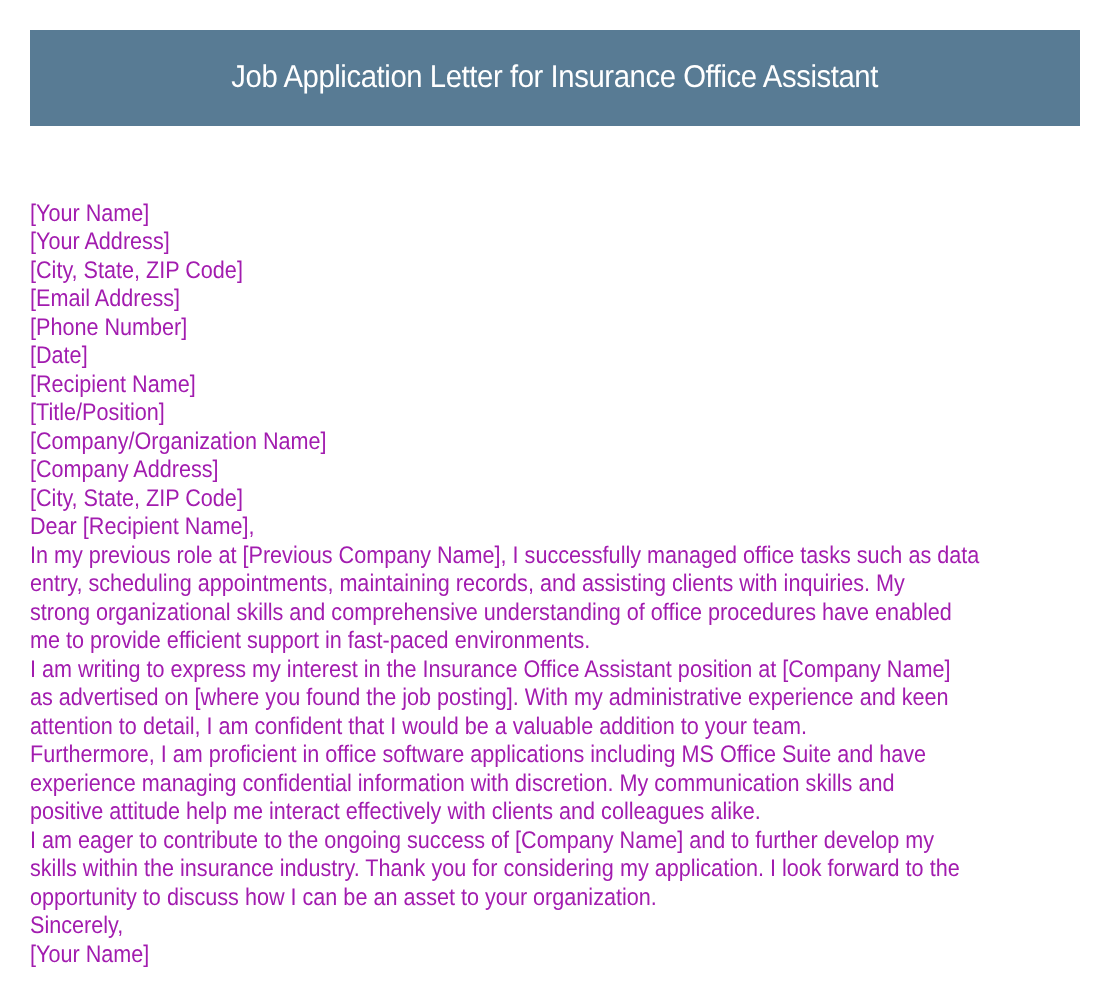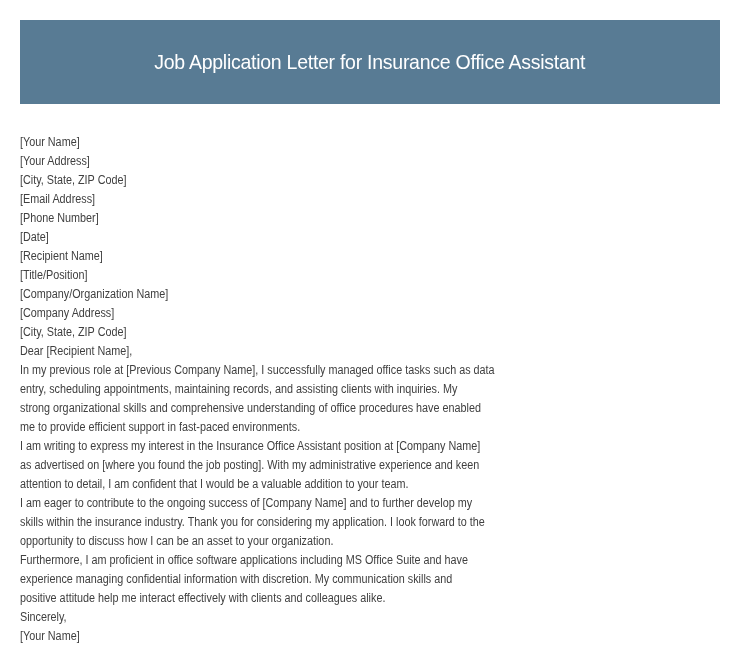--- a/index.html
+++ b/index.html
@@ -1,34 +1,34 @@
 <!DOCTYPE html>
 <html><head>
 <meta charset="utf-8">
 <style>
   html, body { margin: 0; padding: 0; background: #ffffff; }
   body { width: 740px; height: 667px; position: relative; overflow: hidden; }
   .header {
-    position: absolute; left: 20px; top: 20px; width: 700px; height: 84px;
+    position: absolute; left: 20px; top: 20px; width: 700px; height: 64px;
     background: #587b94;
     display: flex; align-items: center; justify-content: center;
   }
   .header-title {
     color: #ffffff;
     font-family: "Liberation Sans", sans-serif;
     font-size: 21px;
     letter-spacing: -0.3px;
     transform: scaleX(0.93);
   }
   .letter {
     position: absolute; left: 20px; top: 133px; width: 720px;
     font-family: "Liberation Sans", sans-serif;
-    font-size: 12px;
+    font-size: 16px;
     line-height: 19px;
-    color: #404040;
+    color: #a21caf;
   }
   .line {
     white-space: nowrap;
     transform-origin: left center;
     transform: scaleX(0.9);
     height: 19px;
   }
 </style>
 </head>
 <body>
@@ -60,25 +60,25 @@
     <div class="line">entry, scheduling appointments, maintaining records, and assisting clients with inquiries. My</div>
     <div class="line">strong organizational skills and comprehensive understanding of office procedures have enabled</div>
     <div class="line">me to provide efficient support in fast-paced environments.</div>
   </div>
   <div>
     <div class="line">I am writing to express my interest in the Insurance Office Assistant position at [Company Name]</div>
     <div class="line">as advertised on [where you found the job posting]. With my administrative experience and keen</div>
     <div class="line">attention to detail, I am confident that I would be a valuable addition to your team.</div>
   </div>
   <div>
+    <div class="line">Furthermore, I am proficient in office software applications including MS Office Suite and have</div>
+    <div class="line">experience managing confidential information with discretion. My communication skills and</div>
+    <div class="line">positive attitude help me interact effectively with clients and colleagues alike.</div>
+  </div>
+  <div>
     <div class="line">I am eager to contribute to the ongoing success of [Company Name] and to further develop my</div>
     <div class="line">skills within the insurance industry. Thank you for considering my application. I look forward to the</div>
     <div class="line">opportunity to discuss how I can be an asset to your organization.</div>
-  </div>
-  <div>
-    <div class="line">Furthermore, I am proficient in office software applications including MS Office Suite and have</div>
-    <div class="line">experience managing confidential information with discretion. My communication skills and</div>
-    <div class="line">positive attitude help me interact effectively with clients and colleagues alike.</div>
   </div>
 
   <div class="line">Sincerely,</div>
   <div class="line">[Your Name]</div>
 </div>
 
 </body></html>

